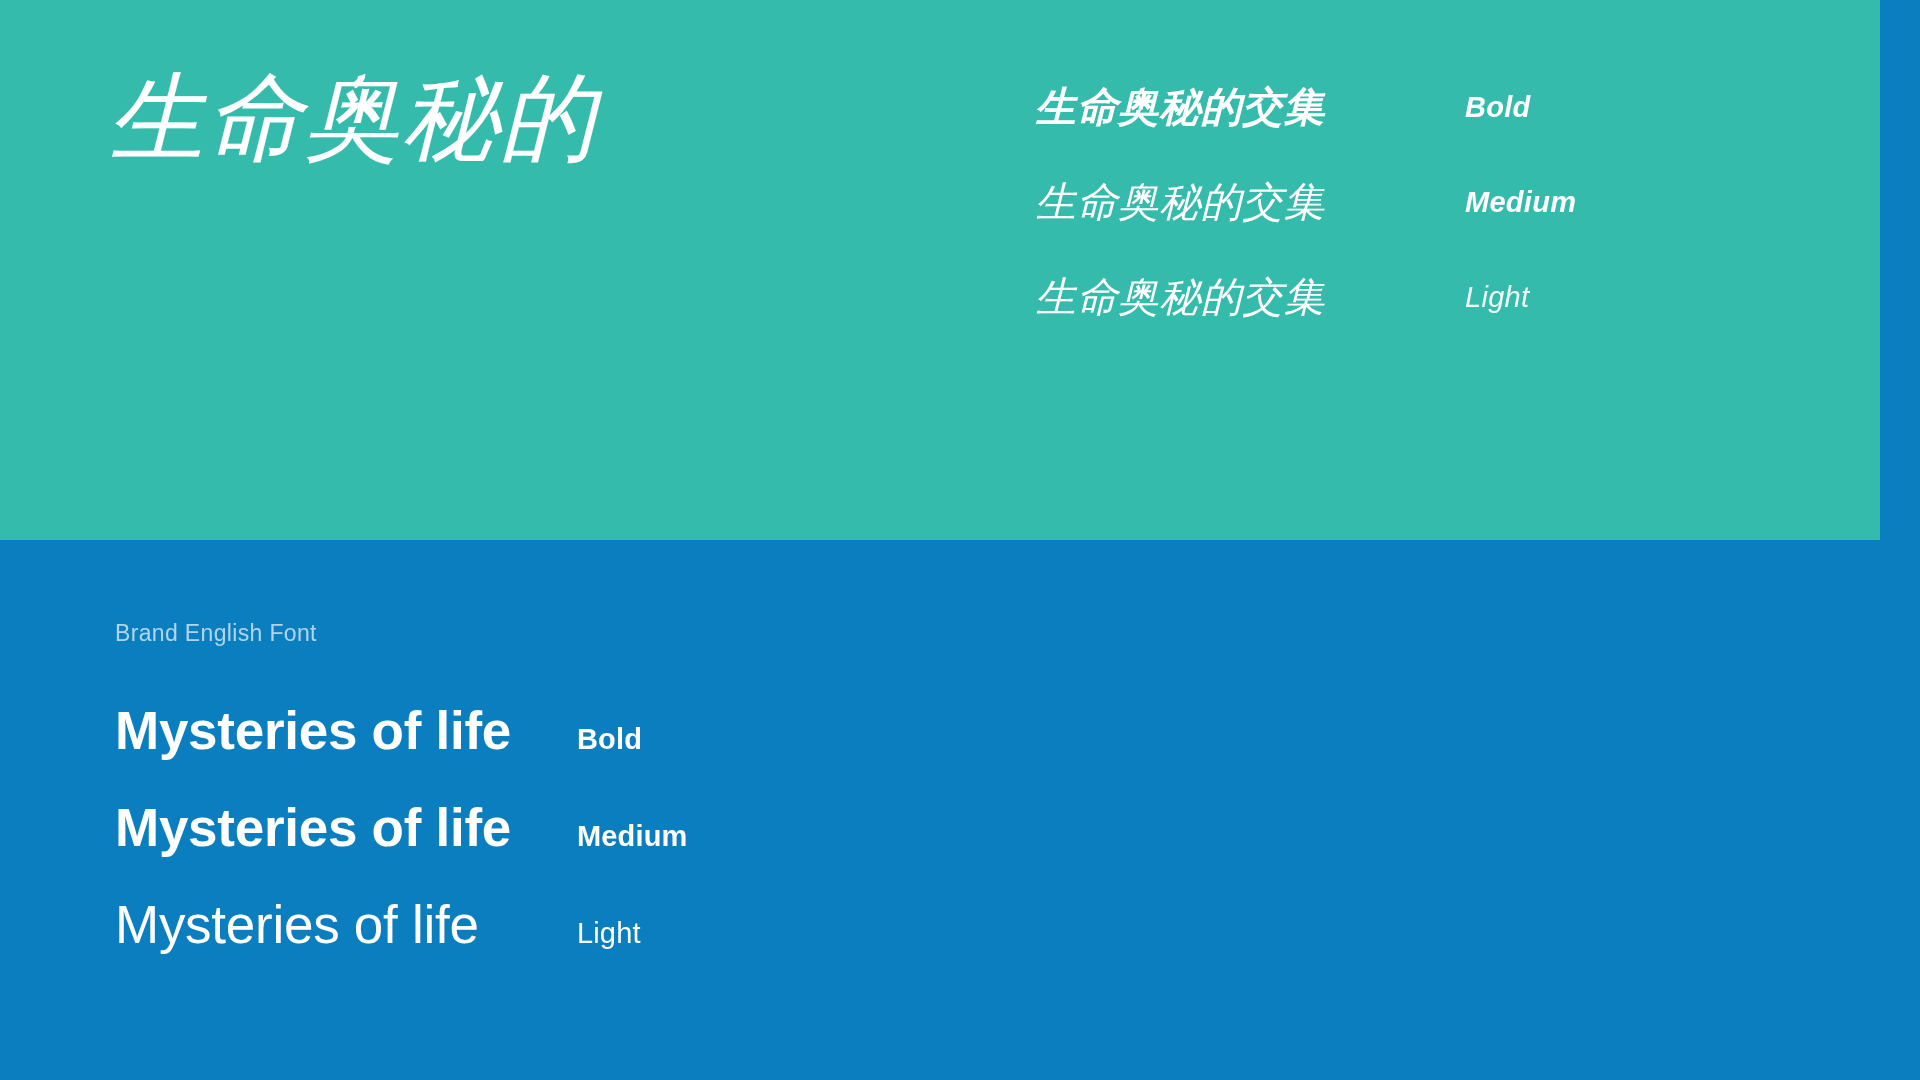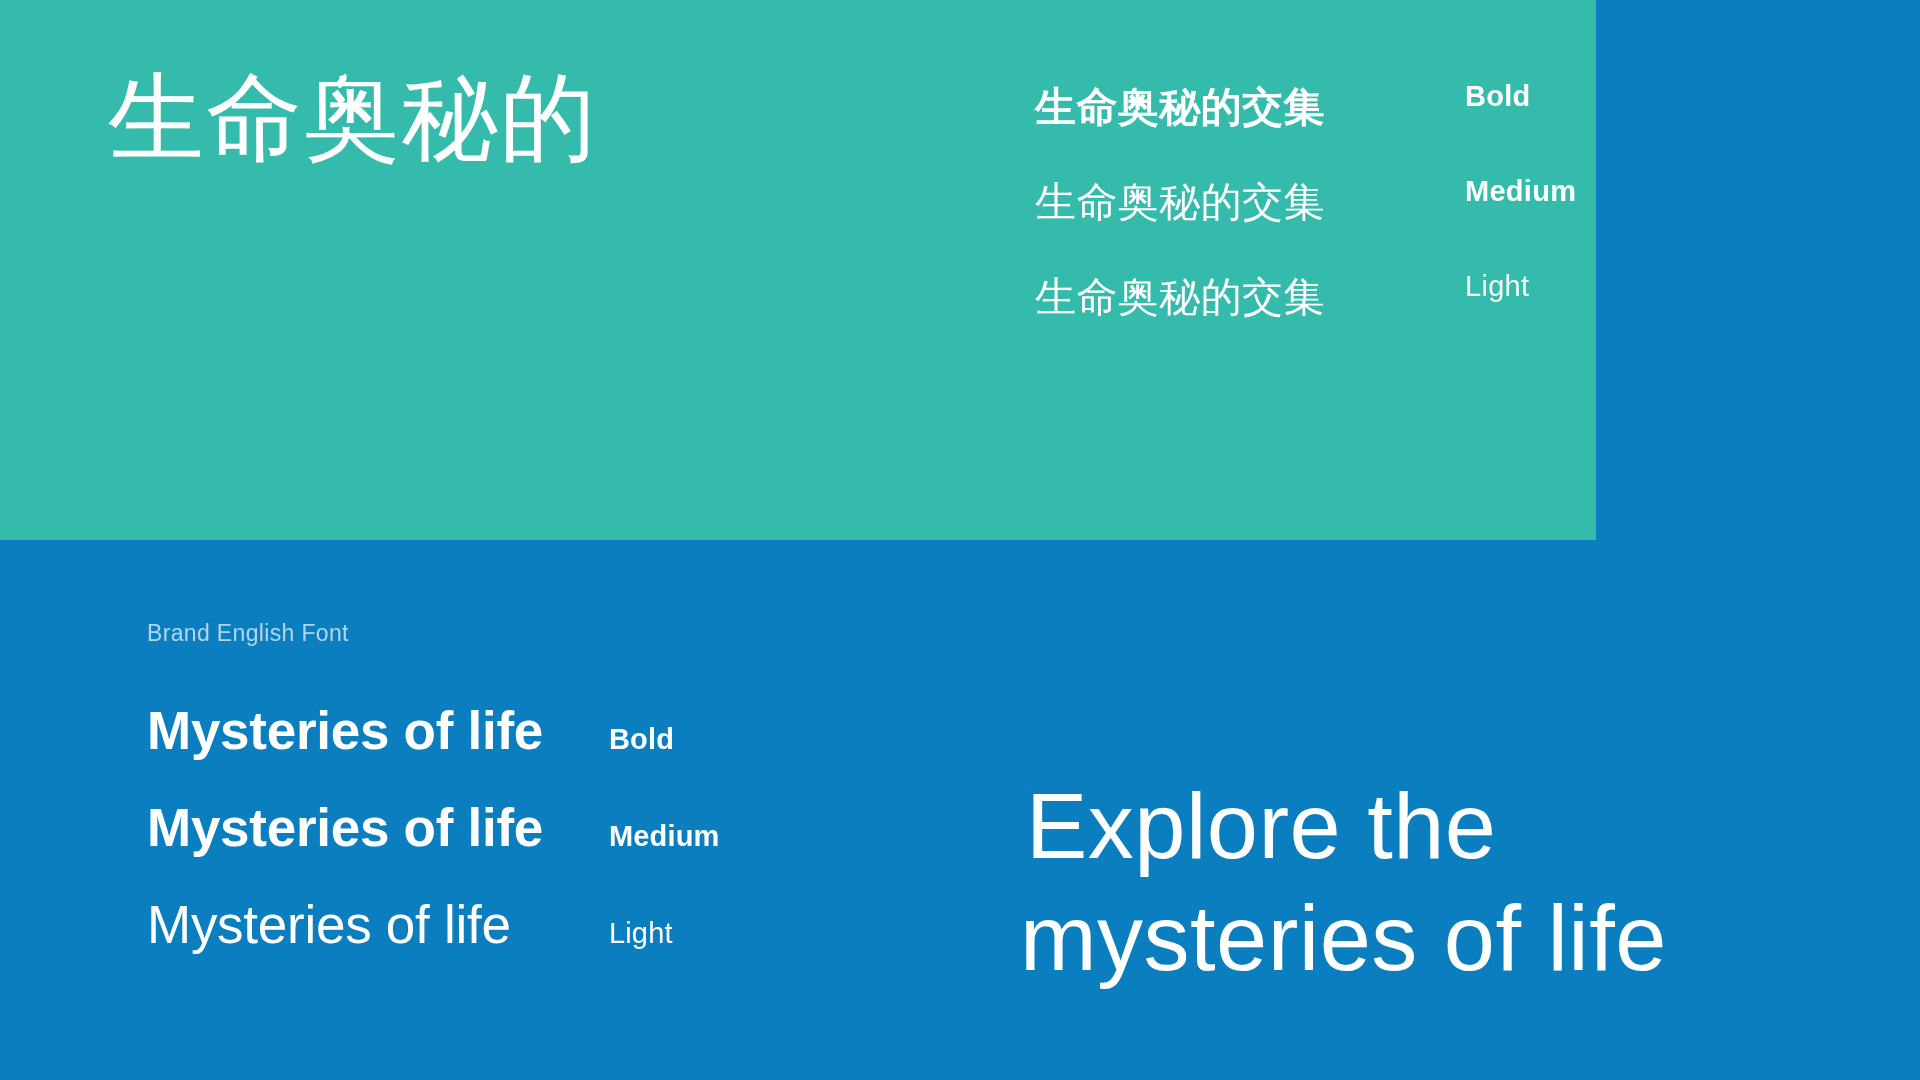--- a/index.html
+++ b/index.html
@@ -18,22 +18,23 @@
   .board {
     position: relative;
     width: 1920px;
     height: 1080px;
   }
 
   
   .section {
     position: absolute;
     left: 0;
-    width: 1596px;
+    width: 1880px;
     box-sizing: border-box;
+    font-style: italic;
   }
   .section-chinese {
     top: 0;
     height: 540px;
     background: #34bbab;
   }
   .section-english {
     top: 540px;
     height: 540px;
     background: #0b7ec0;
@@ -66,21 +67,21 @@
   .cn-panel-label {
     color: rgba(255, 255, 255, 0.62);
     font-size: 19px;
     font-weight: 400;
     letter-spacing: 0.04em;
     margin-bottom: 48px;
   }
 
   .weight-row {
     display: flex;
-    align-items: flex-start;
+    align-items: center;
     margin-bottom: 40px;
   }
   .weight-row:last-child { margin-bottom: 0; }
 
   .cn-sample {
     color: #ffffff;
     width: 430px;
     white-space: nowrap;
     font-size: 41px;
     letter-spacing: 0.01em;
@@ -98,21 +99,20 @@
   .weight-label.w-bold   { font-weight: 700; }
   .weight-label.w-medium { font-weight: 600; }
   .weight-label.w-light  { font-weight: 300; opacity: 0.95; }
 
   
   .en-panel {
     position: absolute;
     left: 115px;
     top: 620px;
     width: 760px;
-    margin-left: 32px;
   }
   .en-panel-label {
     color: rgba(255, 255, 255, 0.68);
     font-size: 23px;
     font-weight: 400;
     letter-spacing: 0.015em;
     margin-bottom: 53px;
   }
 
   .en-row {
@@ -209,18 +209,14 @@
       <div class="en-weight-label w-medium">Medium</div>
     </div>
 
     <div class="en-row">
       <div class="en-sample w-light">Mysteries of life</div>
       <div class="en-weight-label w-light">Light</div>
     </div>
 
   </div>
 
-  <div class="en-display">
-    <span class="en-line en-line-1">Explore the</span>
-    <span class="en-line en-line-2">mysteries of life</span>
-  </div>
 
 </div>
 
 </body></html>

